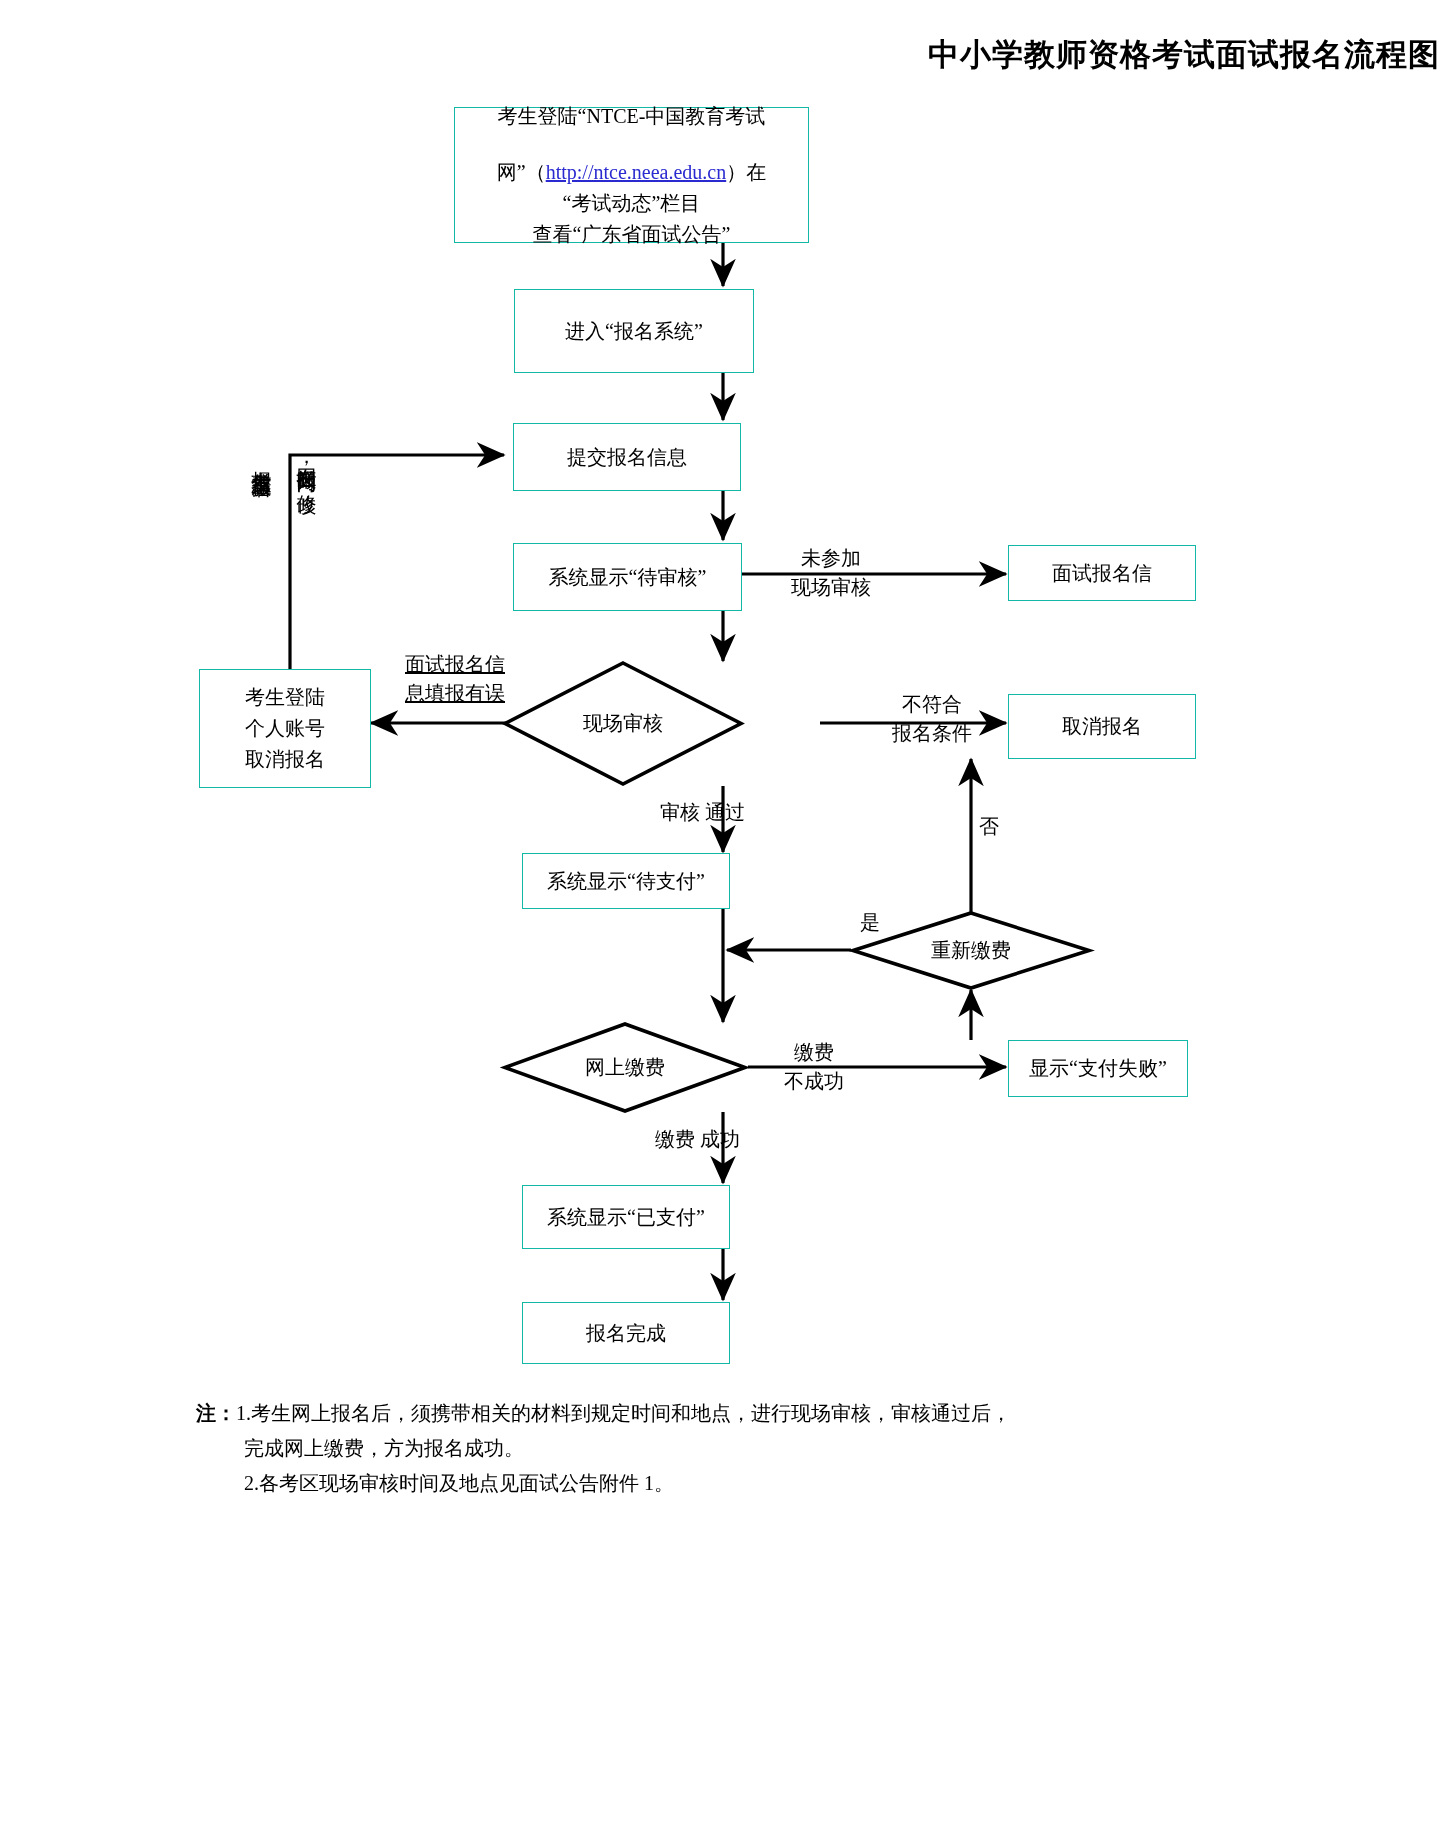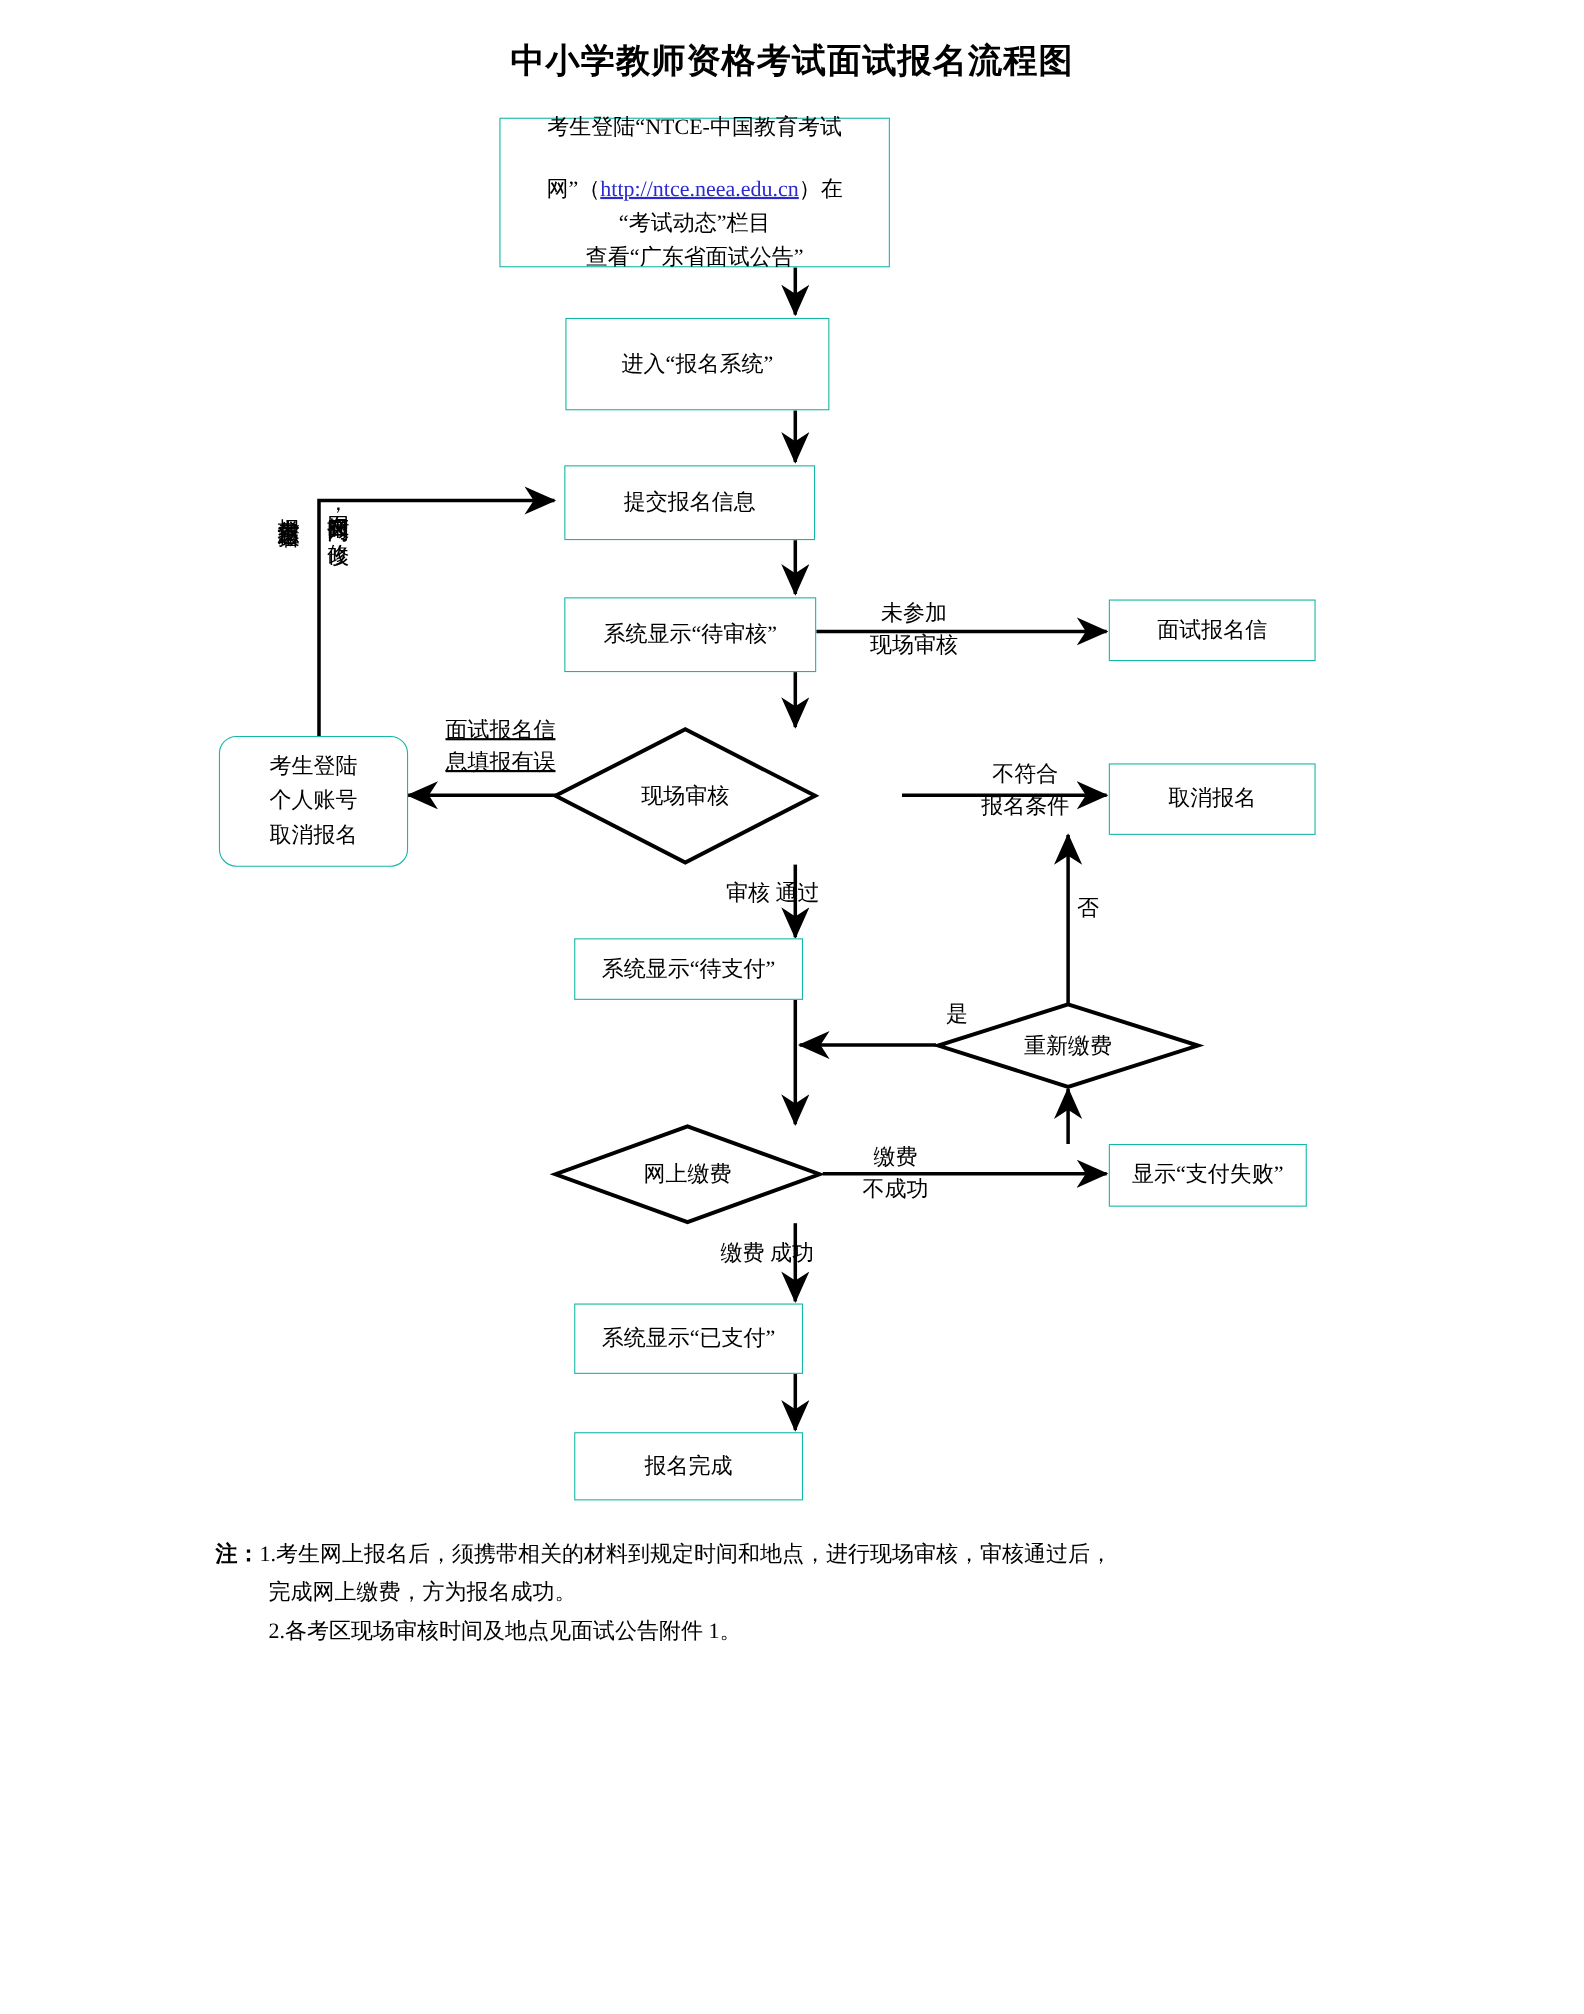--- a/index.html
+++ b/index.html
@@ -1,20 +1,20 @@
 <!DOCTYPE html>
 <html><head>
 <meta charset="utf-8">
 <style>
   html,body{margin:0;padding:0;background:#fff;}
   body{font-family:"Liberation Serif","DejaVu Serif",serif;color:#000;}
   #page{position:relative;width:1440px;height:1831px;background:#fff;overflow:hidden;}
 
   .title{
-    position:absolute;left:0;top:34px;width:1440px;text-align:center;
+    position:absolute;left:0;top:34px;width:1440px;text-align:right;
     font-size:31px;font-weight:bold;letter-spacing:1px;
   }
 
   .node{
     position:absolute;box-sizing:border-box;border:1px solid #14b8a6;background:#fff;
     display:flex;align-items:center;justify-content:center;text-align:center;
     font-size:20px;line-height:1.55;font-family:Liberation Serif, serif;
   }
   .node.multi{padding:6px 10px;display:block;}
 
@@ -102,21 +102,21 @@
   <div class="node" style="left:514px;top:289px;width:240px;height:84px;">进入“报名系统”</div>
 
   <div class="node" style="left:513px;top:423px;width:228px;height:68px;">提交报名信息</div>
 
   <div class="node" style="left:513px;top:543px;width:229px;height:68px;">系统显示“待审核”</div>
 
   <div class="node" style="left:1008px;top:545px;width:188px;height:56px;">面试报名信</div>
 
   <div class="node" style="left:1008px;top:694px;width:188px;height:65px;">取消报名</div>
 
-  <div class="node multi" style="left:199px;top:669px;width:172px;height:119px;display:flex;flex-direction:column;justify-content:center;border-radius:16px;">
+  <div class="node multi" style="left:199px;top:669px;width:172px;height:119px;display:flex;flex-direction:column;justify-content:center;">
     <div style="text-align:center;">考生登陆</div>
     <div style="text-align:center;">个人账号</div>
     <div style="text-align:center;">取消报名</div>
   </div>
 
   <div class="node" style="left:522px;top:853px;width:208px;height:56px;">系统显示“待支付”</div>
 
   <div class="node" style="left:1008px;top:1040px;width:180px;height:57px;">显示“支付失败”</div>
 
   <div class="node" style="left:522px;top:1185px;width:208px;height:64px;">系统显示“已支付”</div>

